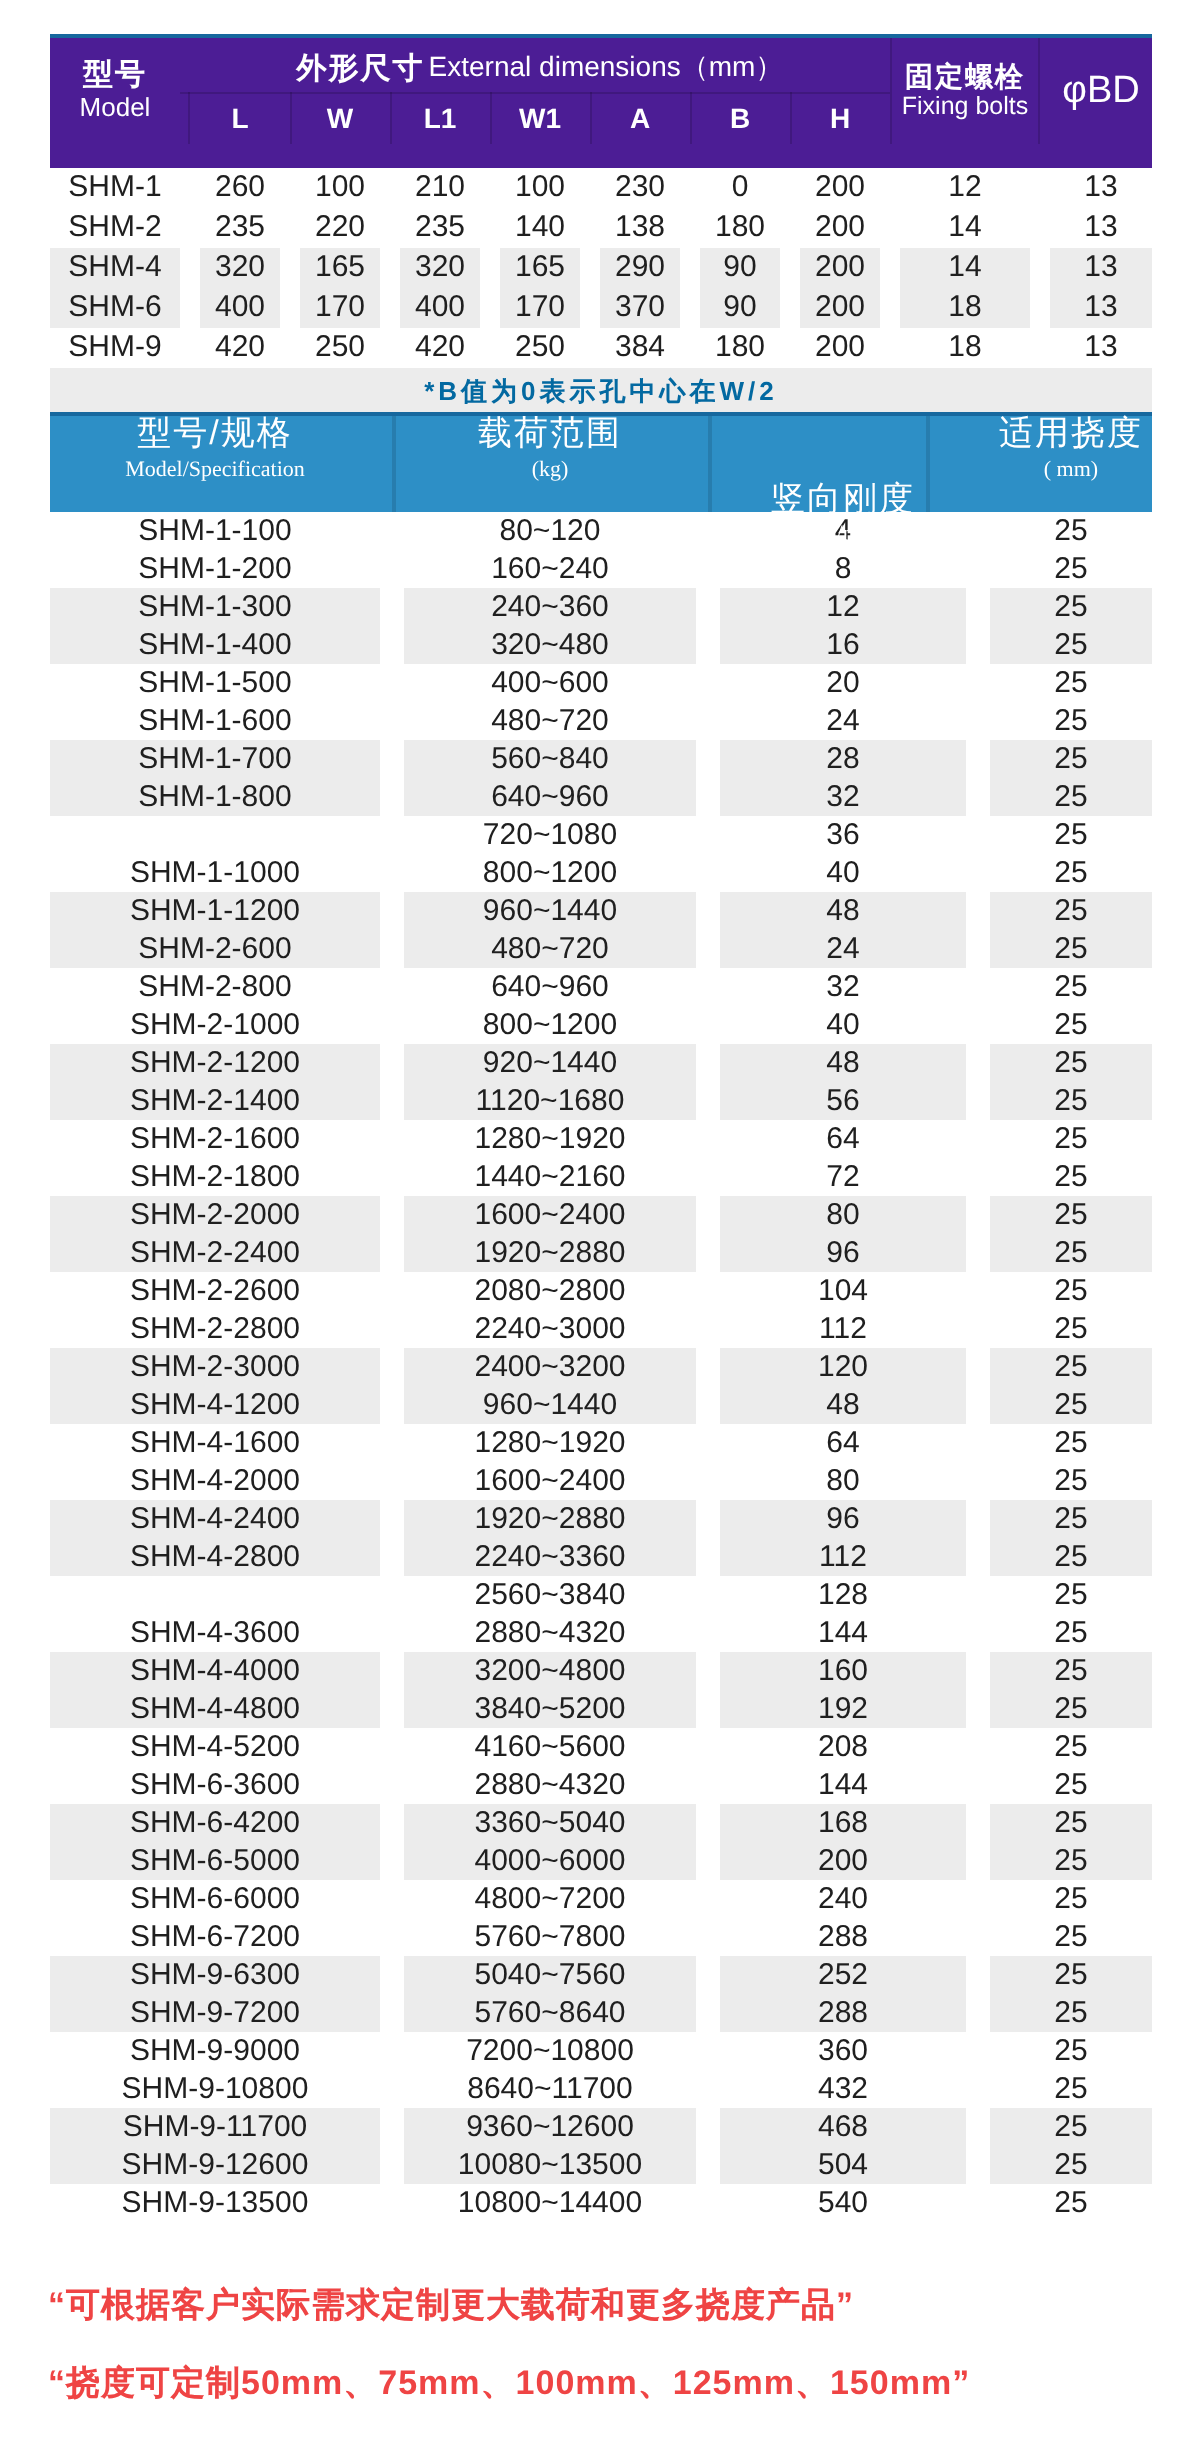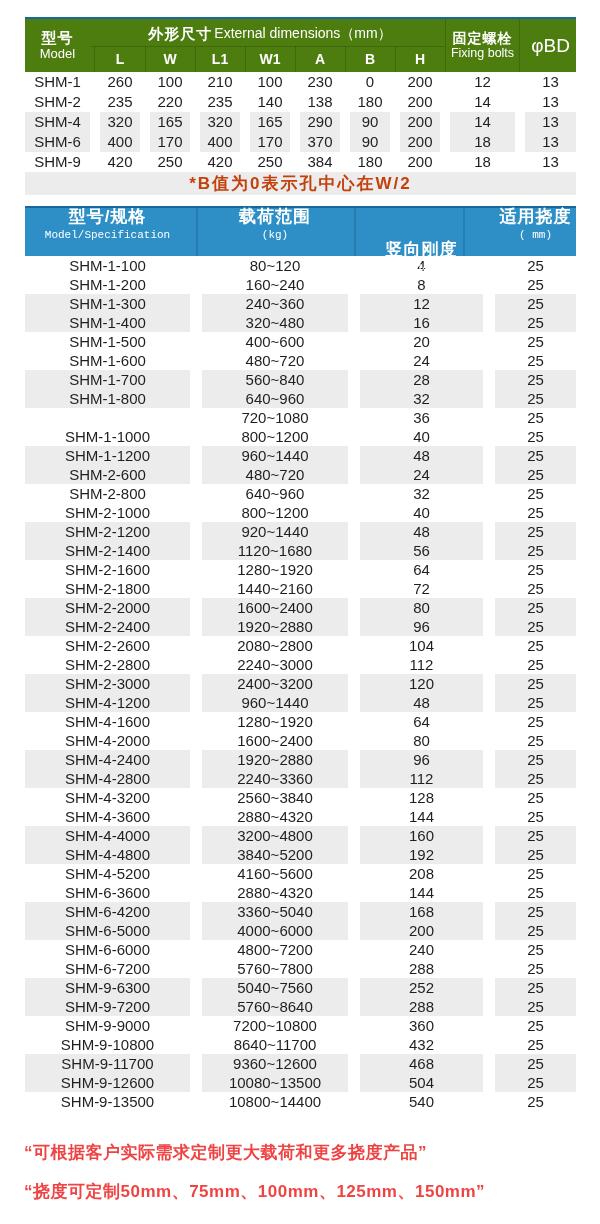--- a/index.html
+++ b/index.html
@@ -10,48 +10,48 @@
   
   .g1{display:grid;grid-template-columns:65px 10px 40px 10px 40px 10px 40px 10px 40px 10px 40px 10px 40px 10px 40px 10px 65px 10px 51px;}
   .c-model{grid-column:1}.c-l{grid-column:3}.c-w{grid-column:5}.c-l1{grid-column:7}
   .c-w1{grid-column:9}.c-a{grid-column:11}.c-b{grid-column:13}.c-h{grid-column:15}
   .c-bolt{grid-column:17}.c-bd{grid-column:19}
   .g2{display:grid;grid-template-columns:165px 12px 146px 12px 123px 12px 81px;}
   .s-model{grid-column:1}.s-load{grid-column:3}.s-stiff{grid-column:5}.s-defl{grid-column:7}
 
   
   #dims-table{position:absolute;left:25px;top:17px;width:551px;}
-  .t1-header{position:relative;background:#4d7c0f;border-top:2px solid #17689e;height:55px;box-sizing:border-box;color:#fff;}
+  .t1-header{position:relative;background:#4c1d95;border-top:2px solid #17689e;height:67px;box-sizing:border-box;color:#fff;}
   .t1-header .h-grid{grid-template-rows:26px 27px;height:53px;}
   .model-hc{grid-column:1;grid-row:1/3;display:flex;flex-direction:column;align-items:center;justify-content:center;line-height:1.15;}
   .hcn{font-size:15px;font-weight:bold;letter-spacing:1px;}
   .hen{font-size:13px;font-weight:normal;letter-spacing:0;}
   .dims-title{grid-column:2/17;grid-row:1;display:flex;align-items:center;justify-content:center;gap:2px;padding-top:4px;}
   .dims-title .hen2{font-size:14px;}
   .dim-sub{grid-row:2;display:flex;align-items:center;justify-content:center;font-size:14px;font-weight:bold;}
   .bolt-hc{grid-column:17;grid-row:1/3;display:flex;flex-direction:column;align-items:center;justify-content:center;line-height:1.2;}
   .bolt-hc .hcn{font-size:14px;}
   .bolt-hc .hen{font-size:12.5px;}
   .bd-hc{grid-column:19;grid-row:1/3;display:flex;align-items:center;justify-content:center;font-size:19px;}
   .divider{position:absolute;background:rgba(0,0,0,0.15);}
   
   .row1{height:20px;}
   .row1 .cell{display:flex;align-items:center;justify-content:center;font-size:15px;line-height:20px;}
   .row2{height:19px;}
   .row2 .cell{display:flex;align-items:center;justify-content:center;font-size:15px;line-height:19px;}
   .stripe .cell{background:#ececec;}
-  .t1-note{height:23px;background:#ececec;text-align:center;font-size:17px;font-weight:bold;letter-spacing:2px;line-height:23px;color:#c2410c;}
+  .t1-note{height:23px;background:#ececec;text-align:center;font-size:13px;font-weight:bold;letter-spacing:2px;line-height:23px;color:#0369a1;}
 
   
   #spec-table{position:absolute;left:25px;top:206px;width:551px;}
   .t2-header{position:relative;background:#2d8fc6;border-top:2px solid #17689e;height:50px;box-sizing:border-box;color:#fff;}
   .t2-header .h2-grid{height:48px;}
   .h2c{display:flex;flex-direction:column;align-items:center;justify-content:center;line-height:1.1;}
-  .h2c .cn{font-size:17px;font-weight:bold;letter-spacing:1px;}
-  .h2c .en{font-size:11px;font-family:Liberation Mono, monospace;margin-top:2px;}
+  .h2c .cn{font-size:17px;font-weight:normal;letter-spacing:1px;}
+  .h2c .en{font-size:11px;font-family:Liberation Serif, serif;margin-top:2px;}
 
   
   #footnotes{position:absolute;left:24px;top:1142px;width:560px;color:#ef4444;}
   .footnote{font-size:17px;font-weight:bold;letter-spacing:0.5px;line-height:22px;}
   .footnote + .footnote{margin-top:17px;}
 </style>
 </head>
 <body>
 
 <div id="page">
@@ -343,21 +343,20 @@
           <div class="cell s-stiff">96</div>
           <div class="cell s-defl">25</div>
         </div>
         <div class="g2 row2 stripe">
           <div class="cell s-model">SHM-4-2800</div>
           <div class="cell s-load">2240~3360</div>
           <div class="cell s-stiff">112</div>
           <div class="cell s-defl">25</div>
         </div>
         <div class="g2 row2">
-          <div class="cell s-model">SHM-4-3200</div>
           <div class="cell s-load">2560~3840</div>
           <div class="cell s-stiff">128</div>
           <div class="cell s-defl">25</div>
         </div>
         <div class="g2 row2">
           <div class="cell s-model">SHM-4-3600</div>
           <div class="cell s-load">2880~4320</div>
           <div class="cell s-stiff">144</div>
           <div class="cell s-defl">25</div>
         </div>

